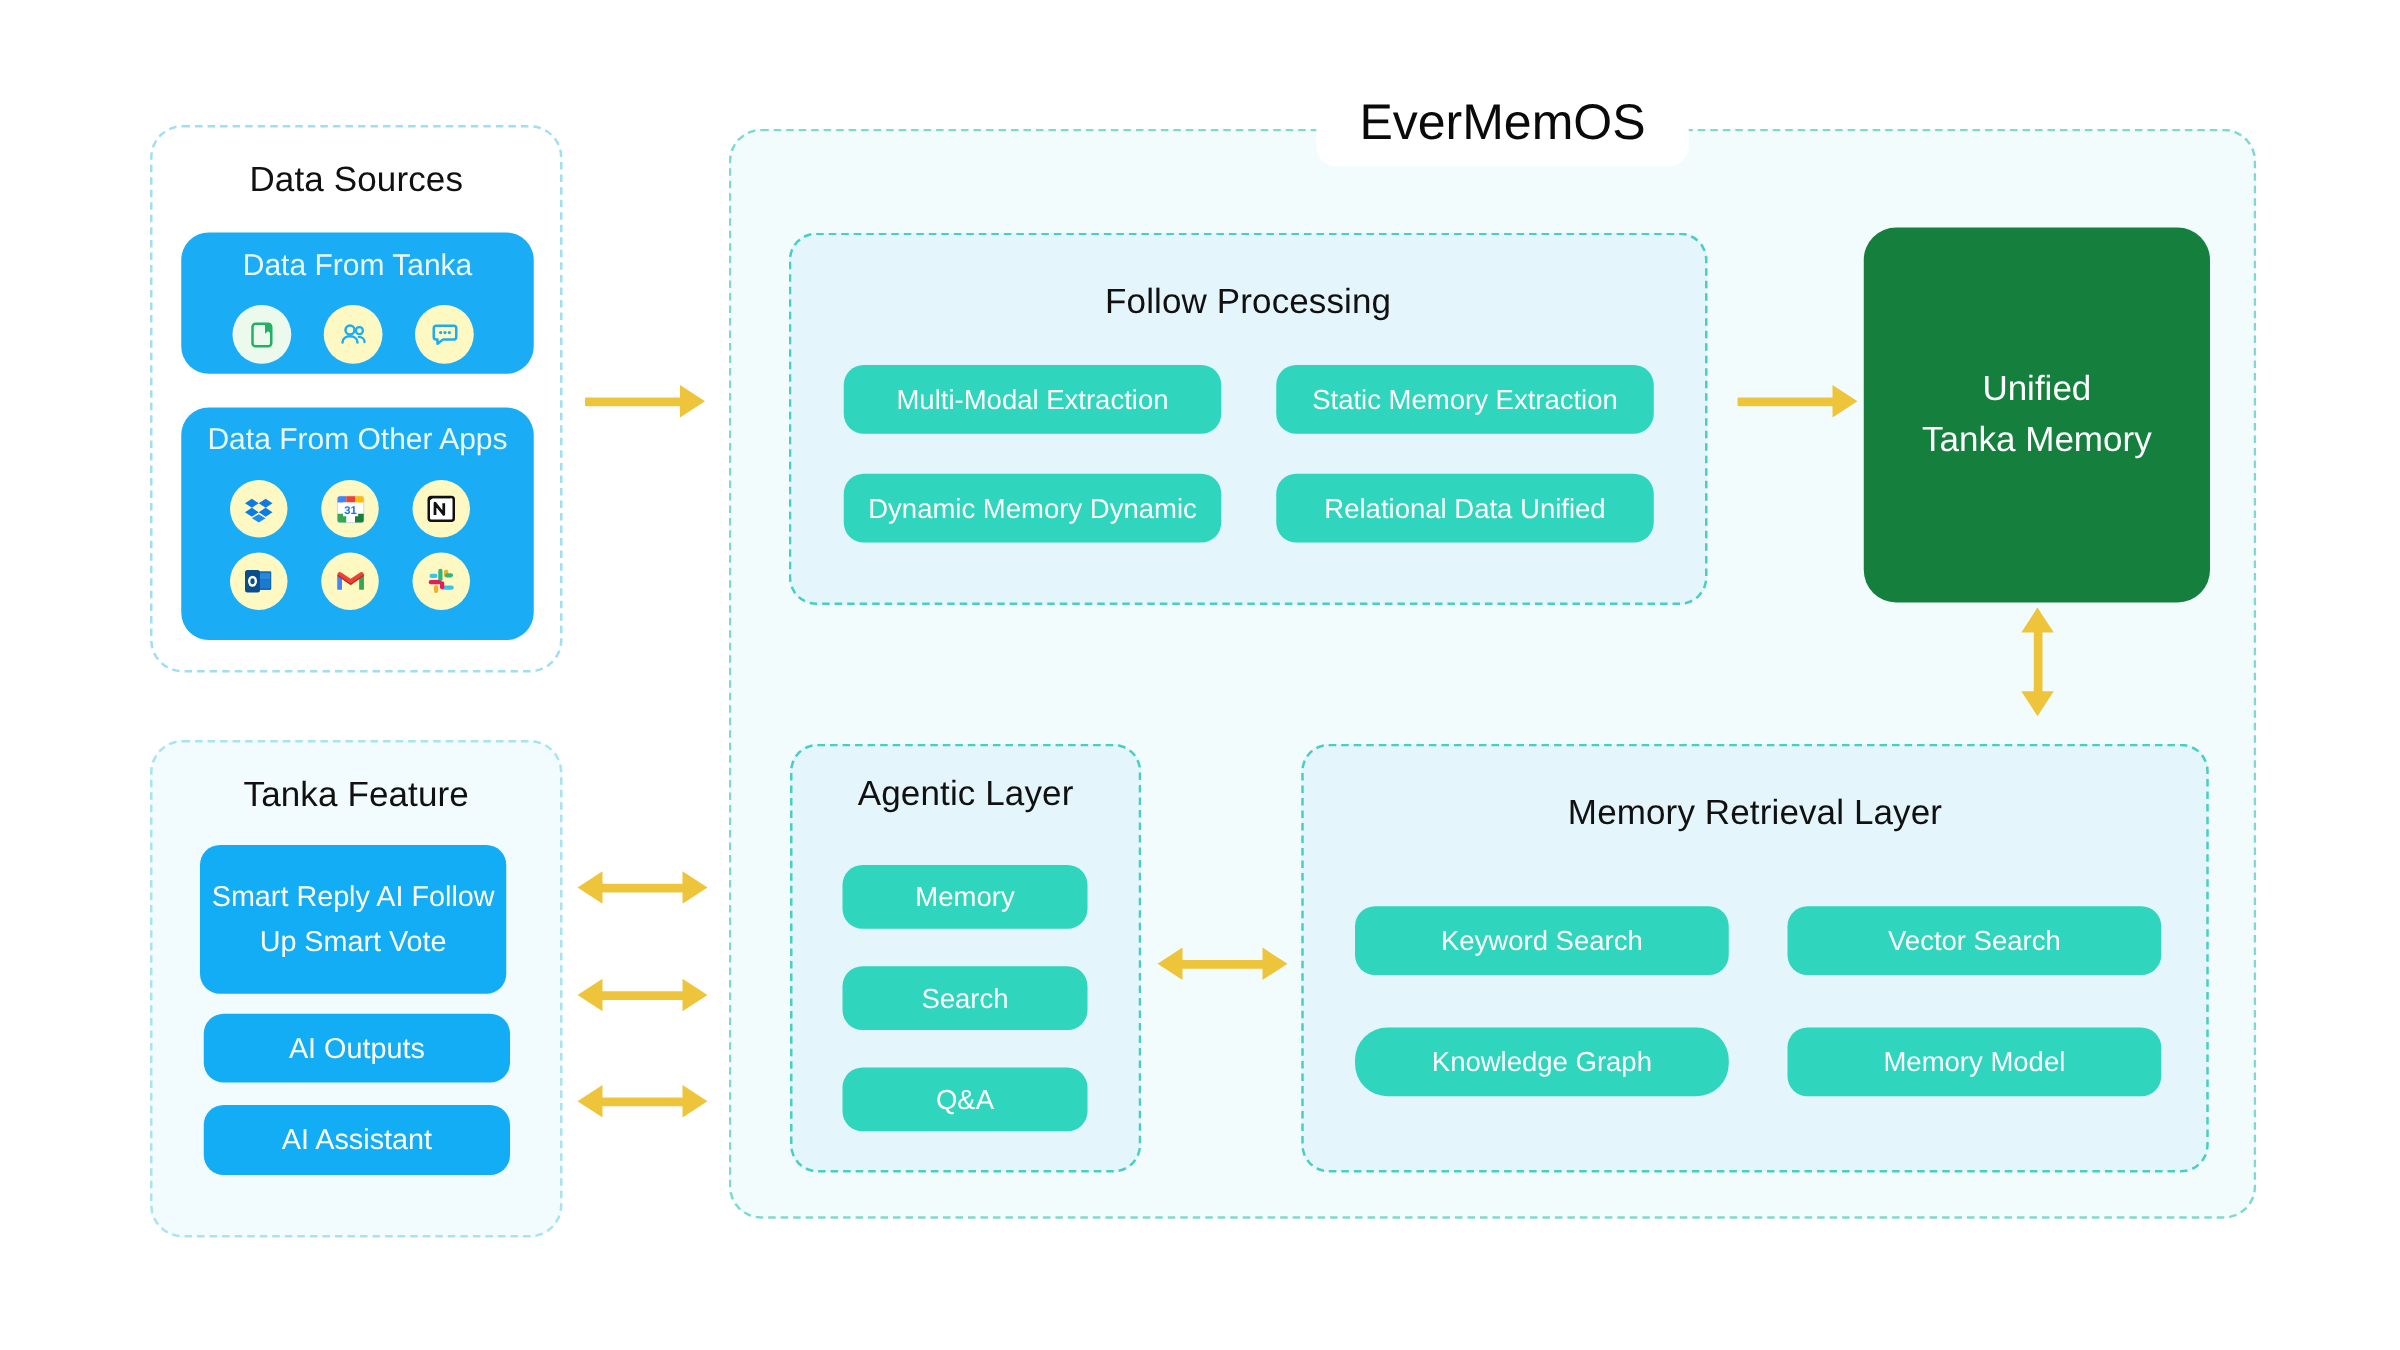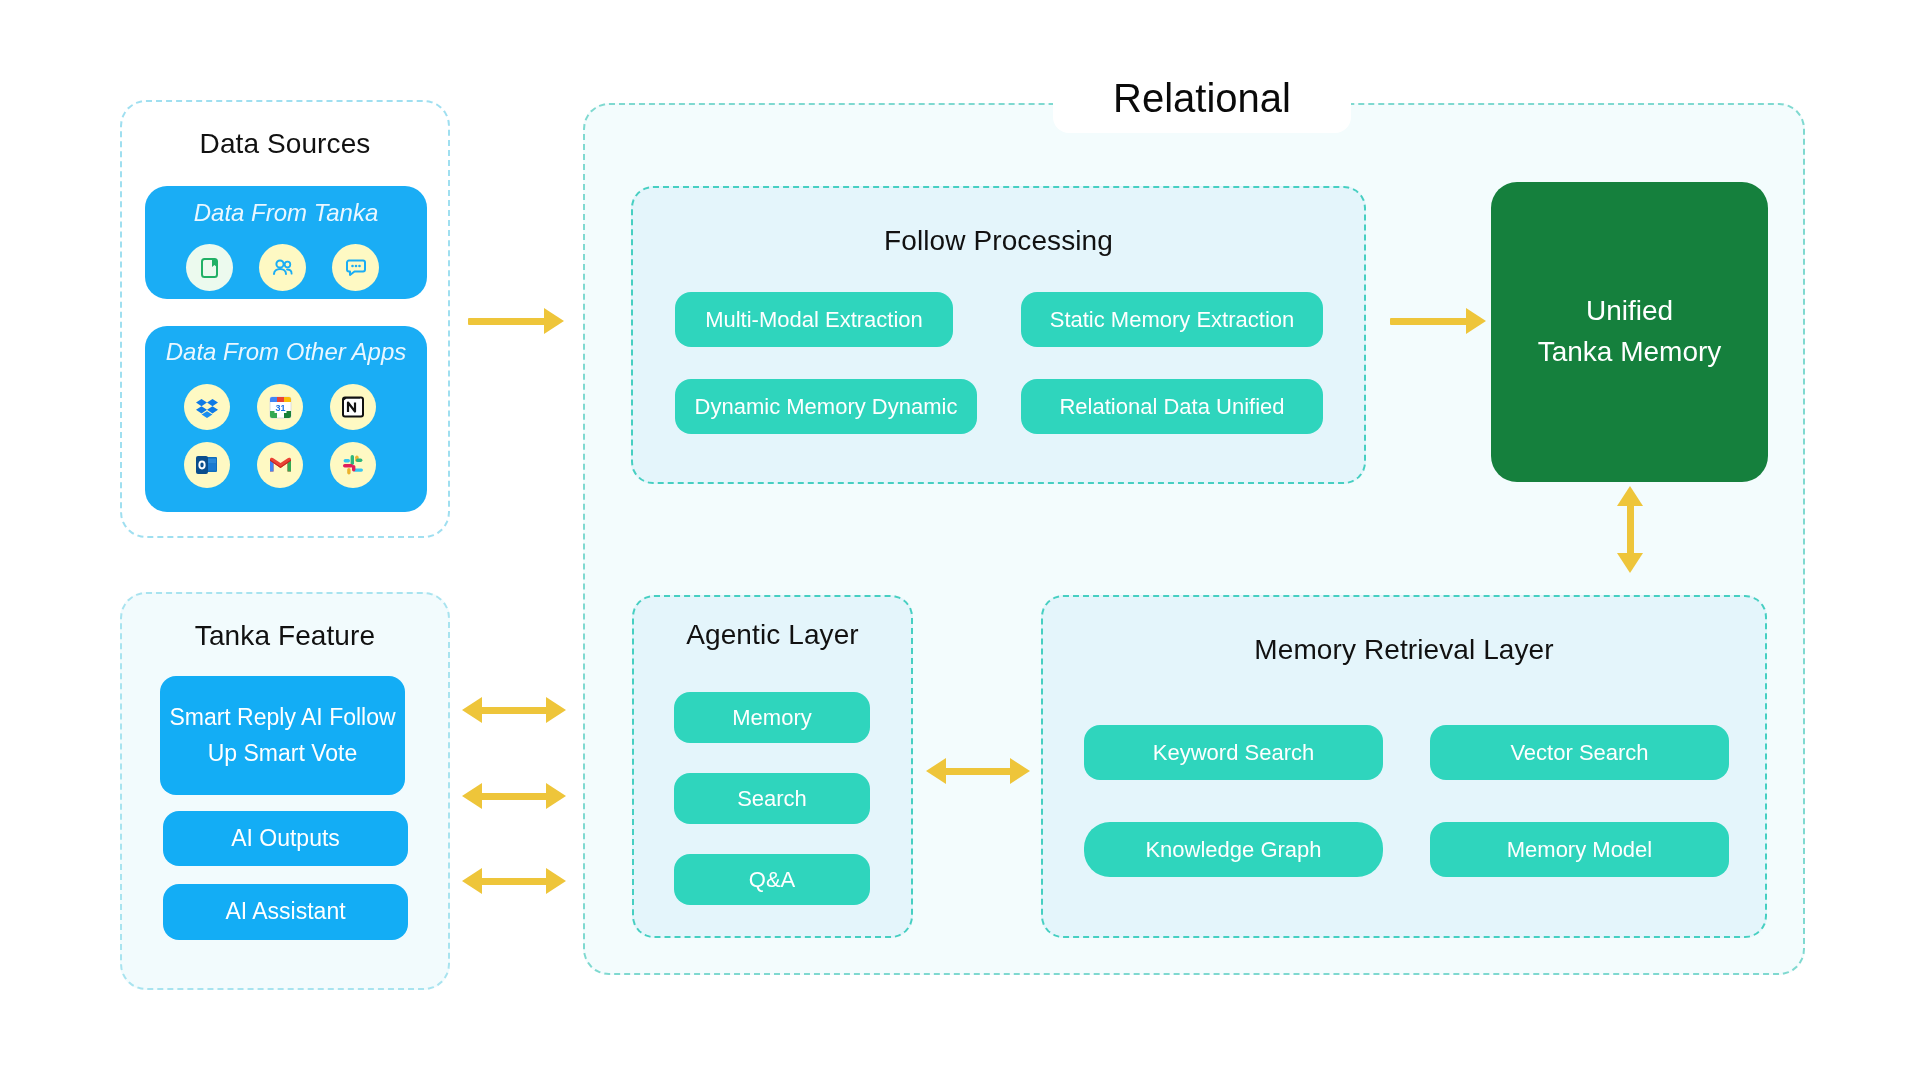--- a/index.html
+++ b/index.html
@@ -61,21 +61,20 @@
   
   .card-blue {
     background: #1aadf5;
     border-radius: 22px;
   }
   .card-blue-title {
     color: #eaf7ff;
     font-size: 24px;
     text-align: center;
     font-weight: 400;
-    font-style: italic;
   }
   .pill-blue {
     background: #13adf5;
     border-radius: 16px;
     color: #ffffff;
     display: flex;
     align-items: center;
     justify-content: center;
     font-size: 23px;
     text-align: center;
@@ -236,27 +235,27 @@
 </div>
 <div class="abs pill-blue" style="left:160px; top:676px; width:245px; height:119px;">Smart Reply
 AI Follow Up
 Smart Vote</div>
 <div class="abs pill-blue" style="left:163px; top:811px; width:245px; height:55px;">AI Outputs</div>
 <div class="abs pill-blue" style="left:163px; top:884px; width:245px; height:56px;">AI Assistant</div>
 
 <div class="abs panel-evermem" style="left:583px; top:103px; width:1222px; height:872px;"></div>
 
 <div class="abs evermem-badge" style="left:1053px; top:63px; width:298px; height:70px;">
-  <span>Relational</span>
+  <span>EverMemOS</span>
 </div>
 
 <div class="abs panel-inner" style="left:631px; top:186px; width:735px; height:298px;">
   <div class="panel-title" style="margin-top:37px;">Follow Processing</div>
 </div>
-<div class="abs pill-teal" style="left:675px; top:292px; width:278px; height:55px;">Multi-Modal Extraction</div>
+<div class="abs pill-teal" style="left:675px; top:292px; width:302px; height:55px;">Multi-Modal Extraction</div>
 <div class="abs pill-teal" style="left:1021px; top:292px; width:302px; height:55px;">Static Memory Extraction</div>
 <div class="abs pill-teal" style="left:675px; top:379px; width:302px; height:55px;">Dynamic Memory Dynamic</div>
 <div class="abs pill-teal" style="left:1021px; top:379px; width:302px; height:55px;">Relational Data Unified</div>
 
 <div class="abs block-teal" style="left:1491px; top:182px; width:277px; height:300px;">Unified
 Tanka Memory</div>
 
 <div class="abs panel-inner" style="left:632px; top:595px; width:281px; height:343px;">
   <div class="panel-title" style="margin-top:22px;">Agentic Layer</div>
 </div>

